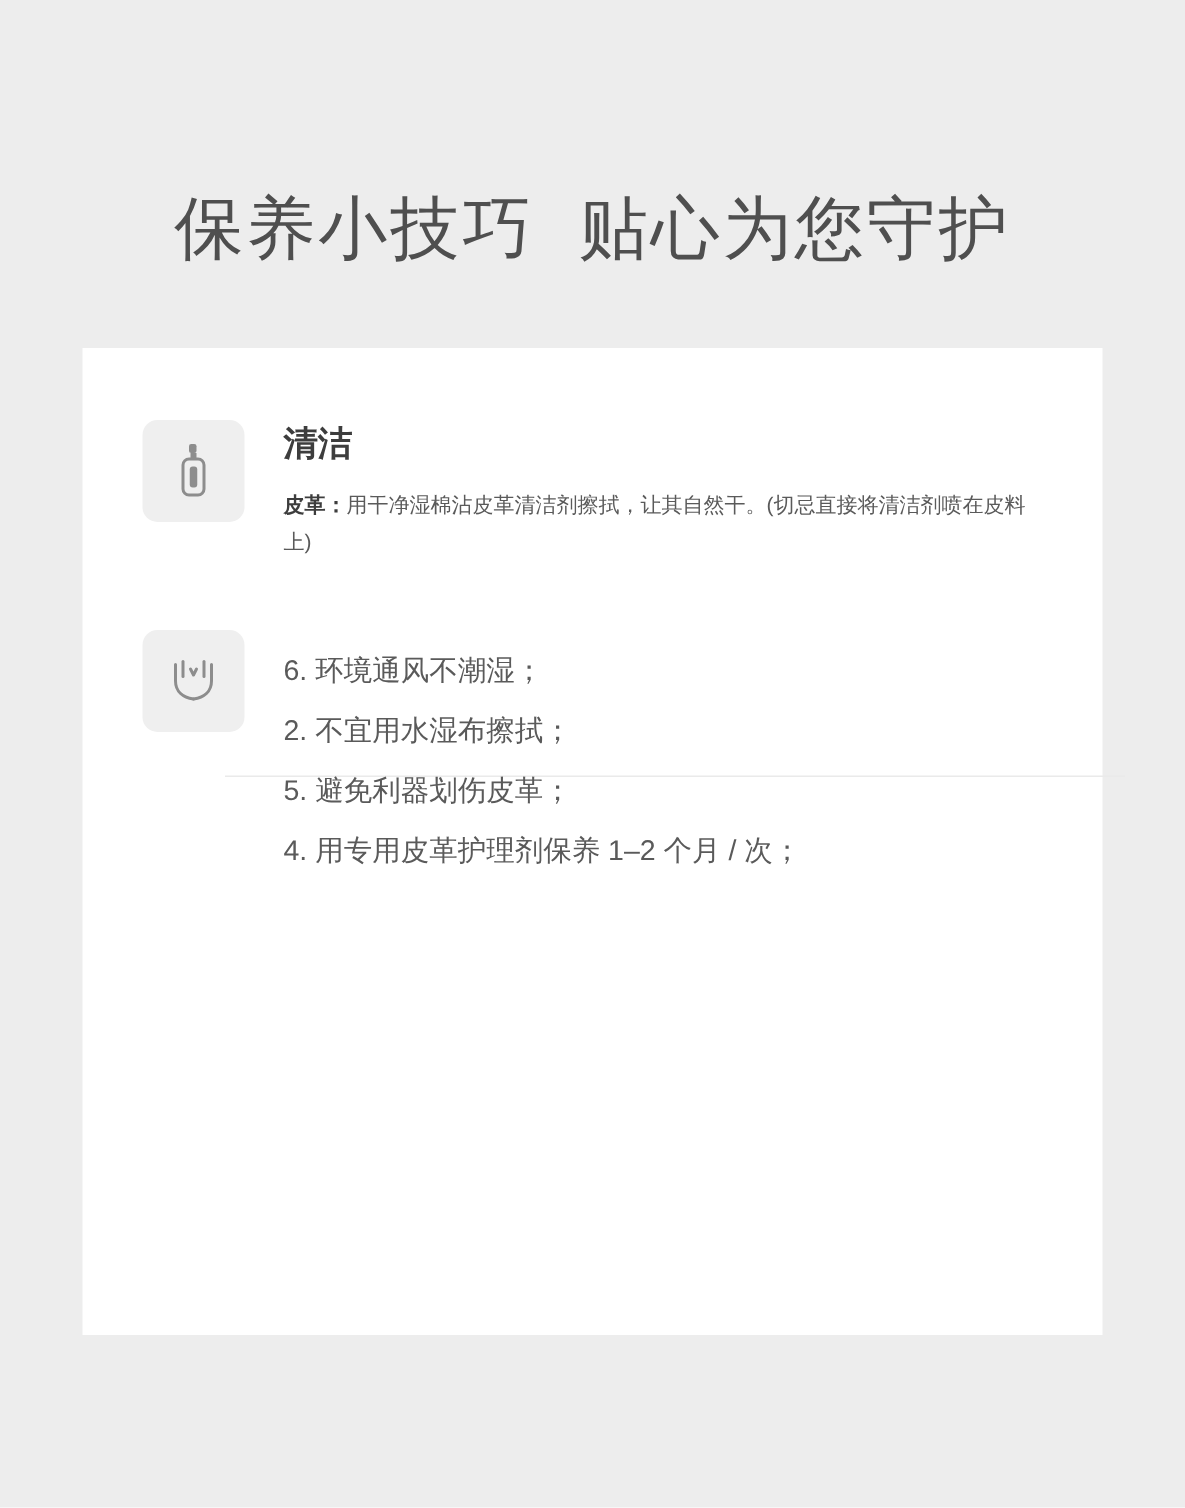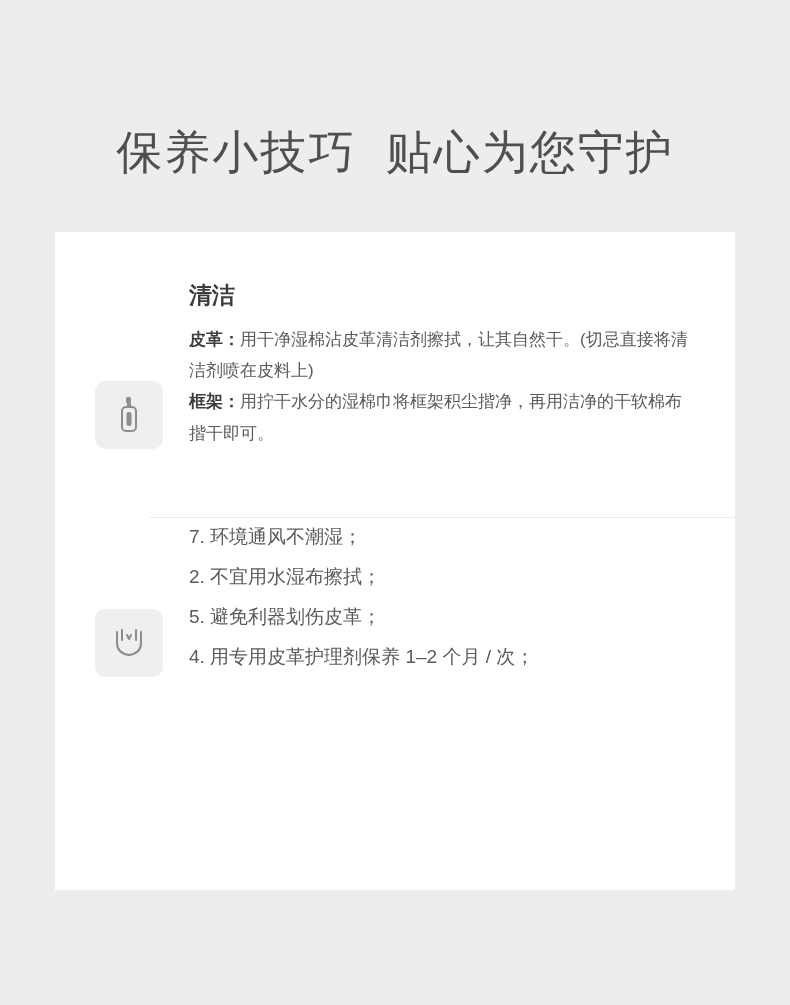--- a/index.html
+++ b/index.html
@@ -37,22 +37,22 @@
     top: 232px;
     left: 55px;
     width: 680px;
     height: 658px;
     background: #ffffff;
     box-sizing: border-box;
   }
   .section {
     position: relative;
     display: flex;
-    align-items: flex-end;
-    padding: 16px 40px;
+    align-items: flex-start;
+    padding: 1px 40px;
   }
   .section-clean {
     padding-top: 48px;
   }
   .section-care {
     padding-top: 44px;
   }
   .divider {
     position: absolute;
     top: 285px;
@@ -77,21 +77,21 @@
     padding-top: 2px;
   }
   .sec-title {
     font-size: 23px;
     color: #3d3d3d;
     font-weight: 700;
     margin: 0 0 14px 0;
     line-height: 1.2;
   }
   .para {
-    font-size: 17px;
+    font-size: 14px;
     line-height: 1.85;
     color: #5a5a5a;
     margin: 0;
   }
   .para .lead {
     color: #3d3d3d;
     font-weight: 700;
   }
   .list {
     list-style: none;
@@ -118,39 +118,38 @@
         <svg width="30" height="40" viewBox="0 0 30 40" aria-hidden="true">
           <rect x="12" y="2" width="5" height="6" rx="1.5" fill="#8d8d8d"></rect>
           <path d="M13 8 h4 v4 h-4 z" fill="#8d8d8d"></path>
           <rect x="8" y="12" width="14" height="24" rx="4" fill="none" stroke="#8d8d8d" stroke-width="2"></rect>
           <rect x="12.5" y="17" width="5" height="14" rx="2" fill="#8d8d8d"></rect>
         </svg>
       </div>
       <div class="sec-body">
         <div class="sec-title">清洁</div>
         <p class="para"><span class="lead">皮革：</span><span>用干净湿棉沾皮革清洁剂擦拭，让其自然干。(切忌直接将清洁剂喷在皮料上)</span></p>
-        <p class="para"><span class="lead">框架：</span><span>用拧干水分的湿棉巾将框架积尘揩净，再用洁净的干软棉布揩干即可。</span></p>
       </div>
     </div>
 
     <div class="divider"></div>
 
     <div class="section section-care">
       <div class="icon-box">
         <svg width="38" height="34" viewBox="0 0 38 34" aria-hidden="true">
           <path d="M7 6 L7 17 C7 24 12 28 19 29" fill="none" stroke="#8d8d8d" stroke-width="2" stroke-linecap="round"></path>
           <path d="M31 6 L31 17 C31 24 26 28 19 29" fill="none" stroke="#8d8d8d" stroke-width="2" stroke-linecap="round"></path>
           <path d="M12 4 L12 14" fill="none" stroke="#8d8d8d" stroke-width="2" stroke-linecap="round"></path>
           <path d="M26 4 L26 14" fill="none" stroke="#8d8d8d" stroke-width="2" stroke-linecap="round"></path>
           <path d="M17 9 L19 13 L21 9" fill="none" stroke="#8d8d8d" stroke-width="2" stroke-linecap="round" stroke-linejoin="round"></path>
         </svg>
       </div>
       <div class="sec-body">
         <ul class="list">
-          <li>7. 环境通风不潮湿；</li>
+          <li>6. 环境通风不潮湿；</li>
           <li>2. 不宜用水湿布擦拭；</li>
           <li>5. 避免利器划伤皮革；</li>
           <li>4. 用专用皮革护理剂保养 1–2 个月 / 次；</li>
         </ul>
       </div>
     </div>
 
   </div>
 </div>
 

